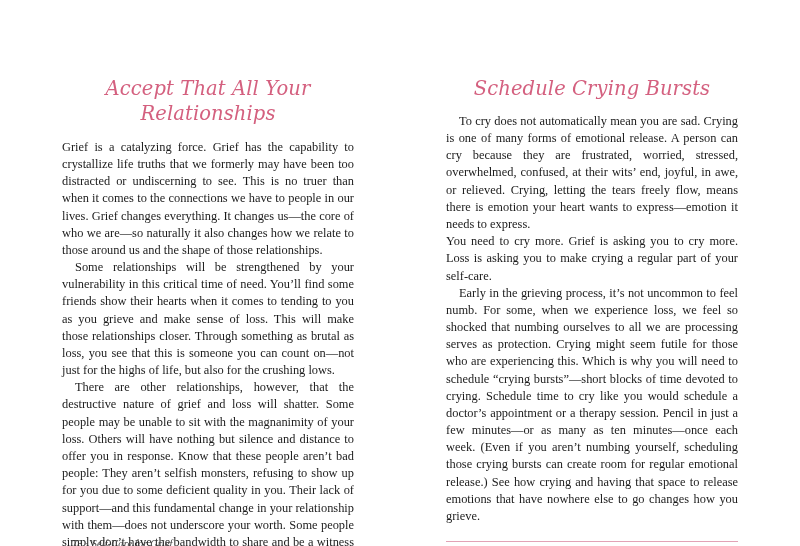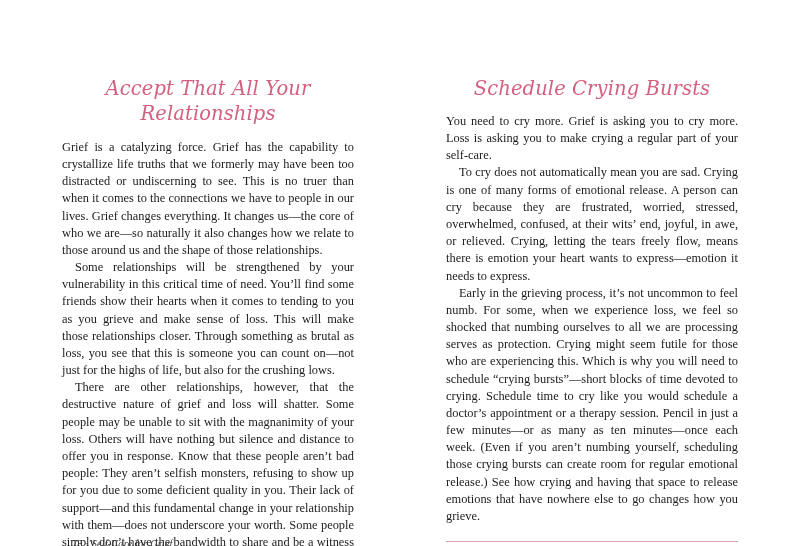--- a/index.html
+++ b/index.html
@@ -122,22 +122,22 @@
       <span class="num">78</span>
       <span class="sep">·</span>
       <span class="ttl">Self-Care for Grief</span>
     </div>
   </div>
 
   <div class="page page-right">
     <h1 class="chapter-title">
       <span>Schedule Crying Bursts</span>
     </h1>
+    <p class="body indent">To cry does not automatically mean you are sad. Crying is one of many forms of emotional release. A person can cry because they are frustrated, worried, stressed, overwhelmed, confused, at their wits’ end, joyful, in awe, or relieved. Crying, letting the tears freely flow, means there is emotion your heart wants to express—emotion it needs to express.</p>
     <p class="body">You need to cry more. Grief is asking you to cry more. Loss is asking you to make crying a regular part of your self-care.</p>
-    <p class="body indent">To cry does not automatically mean you are sad. Crying is one of many forms of emotional release. A person can cry because they are frustrated, worried, stressed, overwhelmed, confused, at their wits’ end, joyful, in awe, or relieved. Crying, letting the tears freely flow, means there is emotion your heart wants to express—emotion it needs to express.</p>
     <p class="body indent">Early in the grieving process, it’s not uncommon to feel numb. For some, when we experience loss, we feel so shocked that numbing ourselves to all we are processing serves as protection. Crying might seem futile for those who are experiencing this. Which is why you will need to schedule “crying bursts”—short blocks of time devoted to crying. Schedule time to cry like you would schedule a doctor’s appointment or a therapy session. Pencil in just a few minutes—or as many as ten minutes—once each week. (Even if you aren’t numbing yourself, scheduling those crying bursts can create room for regular emotional release.) See how crying and having that space to release emotions that have nowhere else to go changes how you grieve.</p>
 
     <div class="callout">
       <h2>Elevate the Self-Care</h2>
       <p><span>Prepare to feel lighter after the release of crying settles in, but you may feel initially drained. A hot cup of tea, a bath, or simply head-</span></p>
     </div>
 
   </div>
 
 </div>

